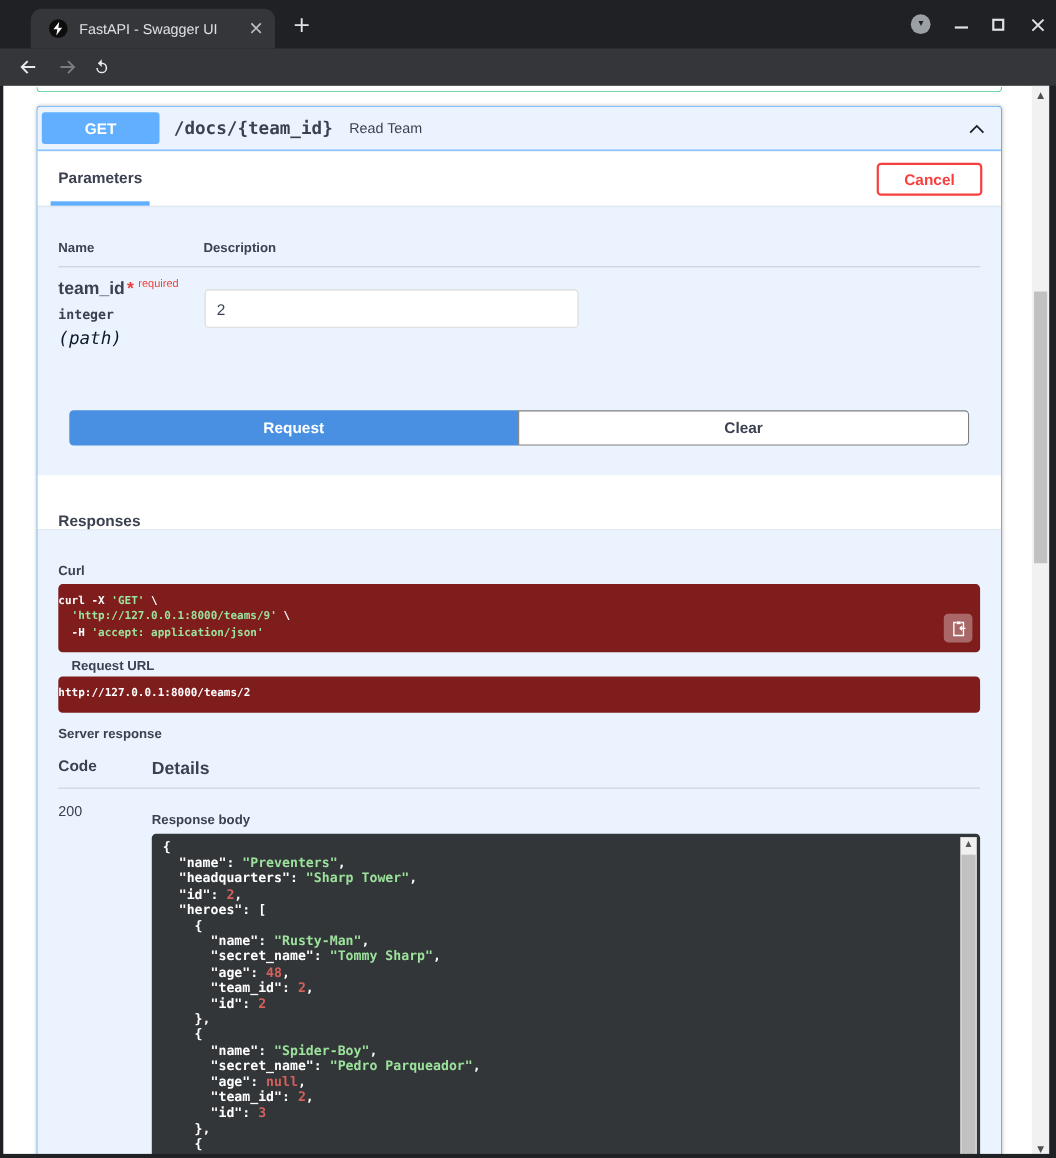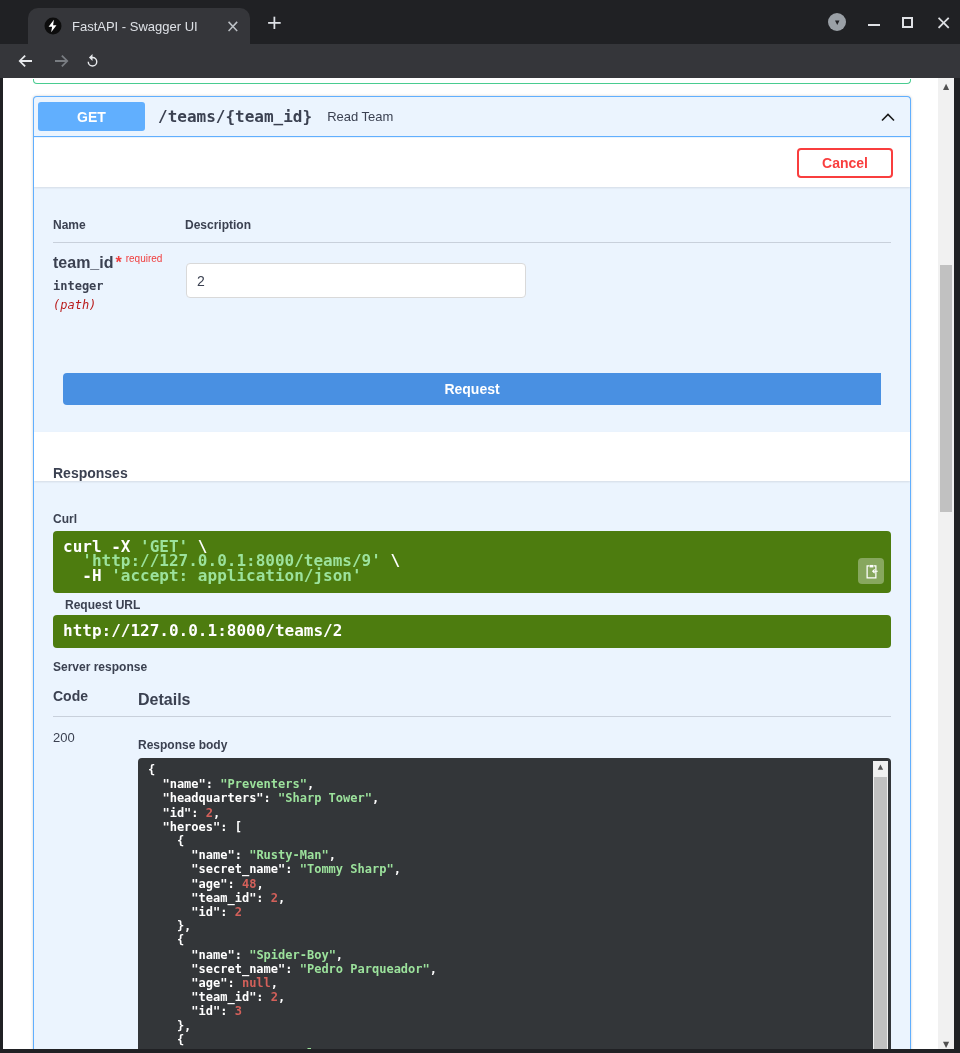--- a/index.html
+++ b/index.html
@@ -68,33 +68,33 @@
   .responses-title { margin-left:19px; font-size:14px; font-weight:bold; color:#3b4151; }
   .btn-cancel { margin-left:auto; margin-right:17px; width:96px; height:30px; background:#fff;
                 border:2px solid #f93e3e; border-radius:4px; color:#f93e3e; font-weight:bold; font-size:14px; cursor:pointer; }
 
   .col-head { position:absolute; top:121px; font-size:12px; font-weight:bold; color:#3b4151; }
   .divider { position:absolute; left:19px; right:19px; height:1px; background:rgba(59,65,81,.2); }
   .param-name { position:absolute; left:19px; top:156px; font-size:16px; font-weight:bold; color:#3b4151; }
   .req-star { color:#f03e3e; margin-left:2px; }
   .req-label { color:#f03e3e; font-size:10px; font-weight:normal; vertical-align:6px; margin-left:4px; }
   .param-type { position:absolute; left:19px; top:182px; font-family:"DejaVu Sans Mono",monospace; font-weight:bold; font-size:12px; color:#3b4151; }
-  .param-in { position:absolute; left:19px; top:201px; font-family:"DejaVu Sans Mono",monospace; font-style:italic; font-size:12px; color:#b91c1c; }
+  .param-in { position:absolute; left:19px; top:201px; font-family:"DejaVu Sans Mono",monospace; font-style:italic; font-size:16px; color:#0f172a; }
   .param-input { position:absolute; left:152px; top:166px; width:340px; height:35px; border:1px solid #d9d9d9;
                  border-radius:4px; padding:0 10px; font-size:14px; color:#3b4151; background:#fff; font-family:"Liberation Sans",sans-serif; }
 
   .execute-row { position:absolute; left:29px; right:29px; top:276px; height:32px; display:flex; }
   .btn-execute { flex:1; background:#4990e2; border:none; border-radius:4px 0 0 4px; color:#fff;
                  font-weight:bold; font-size:14px; cursor:pointer; }
   .btn-clear { flex:1; background:#fff; border:1px solid #7f7f7f; border-radius:0 4px 4px 0; color:#3b4151;
                font-weight:bold; font-size:14px; cursor:pointer; }
 
   .h-label { position:absolute; font-size:12px; font-weight:bold; color:#3b4151; }
-  .codeblock { position:absolute; background:#4d7c0f; border-radius:4px; padding:9px 10px;
-               font-family:"DejaVu Sans Mono",monospace; font-size:16px; line-height:14.3px;
+  .codeblock { position:absolute; background:#7f1d1d; border-radius:4px; padding:9px 0;
+               font-family:"DejaVu Sans Mono",monospace; font-size:10px; line-height:14.3px;
                font-weight:600; white-space:pre; overflow:hidden; }
   .curl-block { left:19px; top:434px; width:838px; height:62px; }
   .url-block  { left:19px; top:518px; width:838px; height:33px; }
   .copy-btn { position:absolute; right:7px; top:27px; width:26px; height:26px; background:rgba(255,255,255,.33);
               border:none; border-radius:4px; display:flex; align-items:center; justify-content:center; cursor:pointer; }
 
   .code-header { position:absolute; left:19px; top:591px; font-size:14px; font-weight:bold; color:#3b4151; }
   .details-header { position:absolute; left:104px; top:594px; font-size:16px; font-weight:bold; color:#3b4151; }
   .status-code { position:absolute; left:19px; top:633px; font-size:13px; color:#3b4151; }
 
@@ -165,42 +165,44 @@
   </div>
 
   <div class="page">
 
     <div class="prev-block-edge"></div>
 
     <div class="opblock">
 
       <div class="summary">
         <div class="method-badge">GET</div>
-        <span class="op-path">/teams/{team_id}</span>
+        <span class="op-path">/docs/{team_id}</span>
         <span class="op-desc">Read Team</span>
         <svg class="chevron" width="20" height="20">
           <path d="M4 13.5 10 7.5l6 6" fill="none" stroke="#1b1b1b" stroke-width="1.6"></path>
         </svg>
       </div>
 
       <div class="section-header params-header">
+        <div class="tab-parameters">Parameters</div>
         <button class="btn-cancel">Cancel</button>
       </div>
 
       <span class="col-head" style="left:19px">Name</span>
       <span class="col-head" style="left:151px">Description</span>
       <div class="divider" style="top:145px"></div>
 
       <div class="param-name"><span>team_id</span><span class="req-star">*</span><span class="req-label">required</span></div>
       <div class="param-type">integer</div>
       <div class="param-in">(path)</div>
       <input class="param-input" type="text" value="2" style="">
 
       <div class="execute-row">
         <button class="btn-execute">Request</button>
+        <button class="btn-clear">Clear</button>
       </div>
 
       <div class="section-header responses-header">
         <span class="responses-title">Responses</span>
       </div>
 
       <span class="h-label" style="left:19px; top:415px">Curl</span>
       <div class="codeblock curl-block"><div><span class="tok-w">curl -X </span><span class="tok-g">'GET'</span><span class="tok-w"> \</span></div><div><span class="tok-w">  </span><span class="tok-g">'http://127.0.0.1:8000/teams/9'</span><span class="tok-w"> \</span></div><div><span class="tok-w">  -H </span><span class="tok-g">'accept: application/json'</span></div></div>
       <button class="copy-btn" style="right:26px; top:461px">
         <svg width="15" height="15" viewBox="0 0 24 24">

